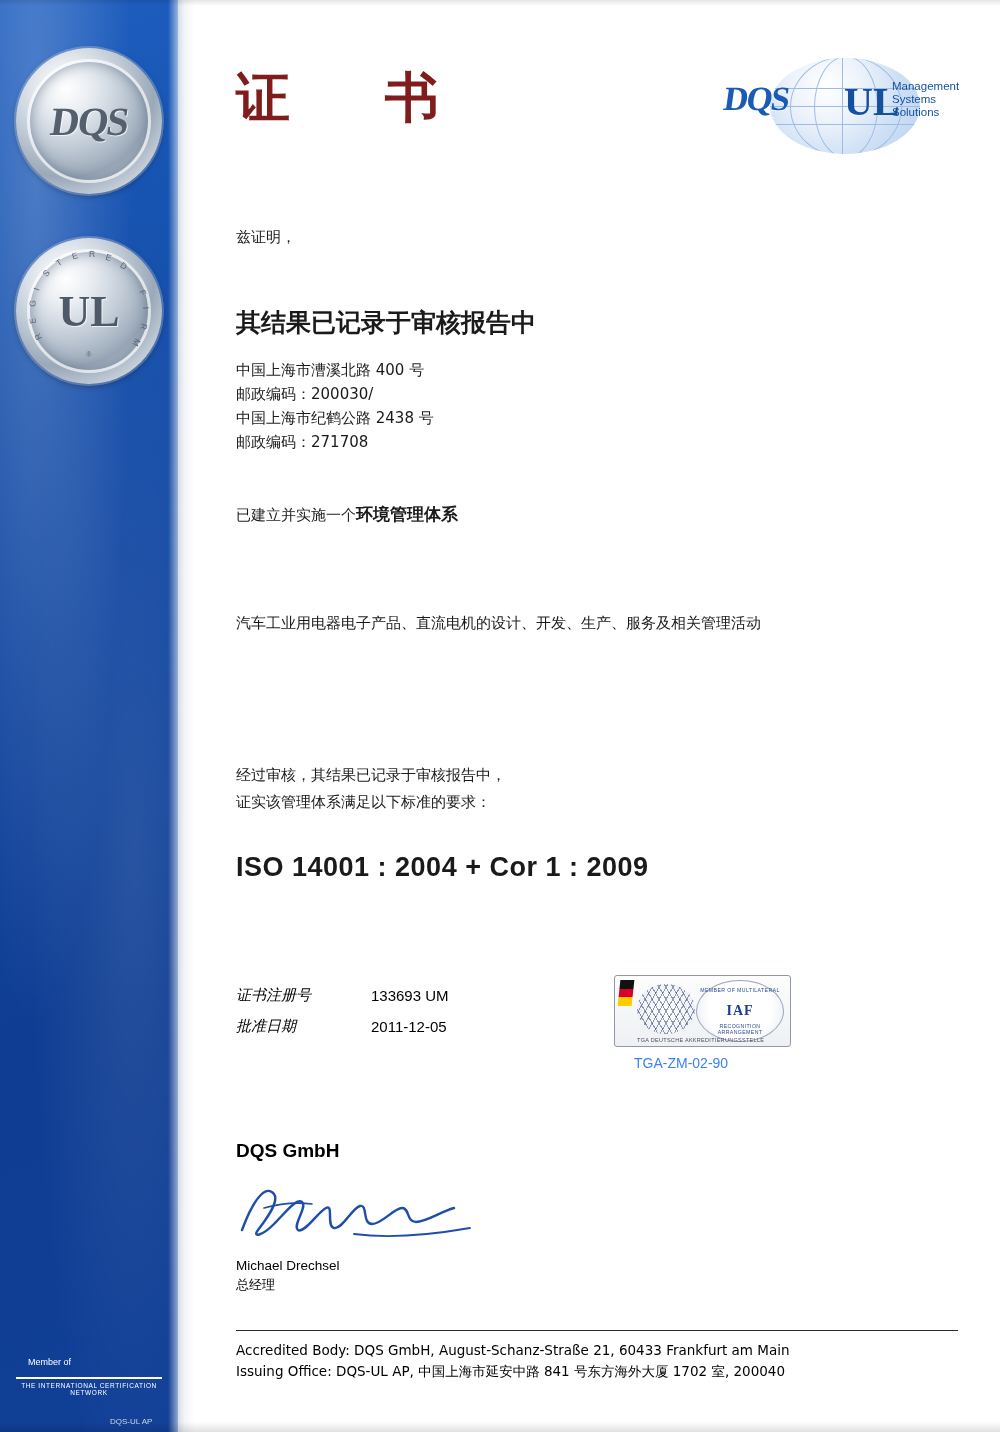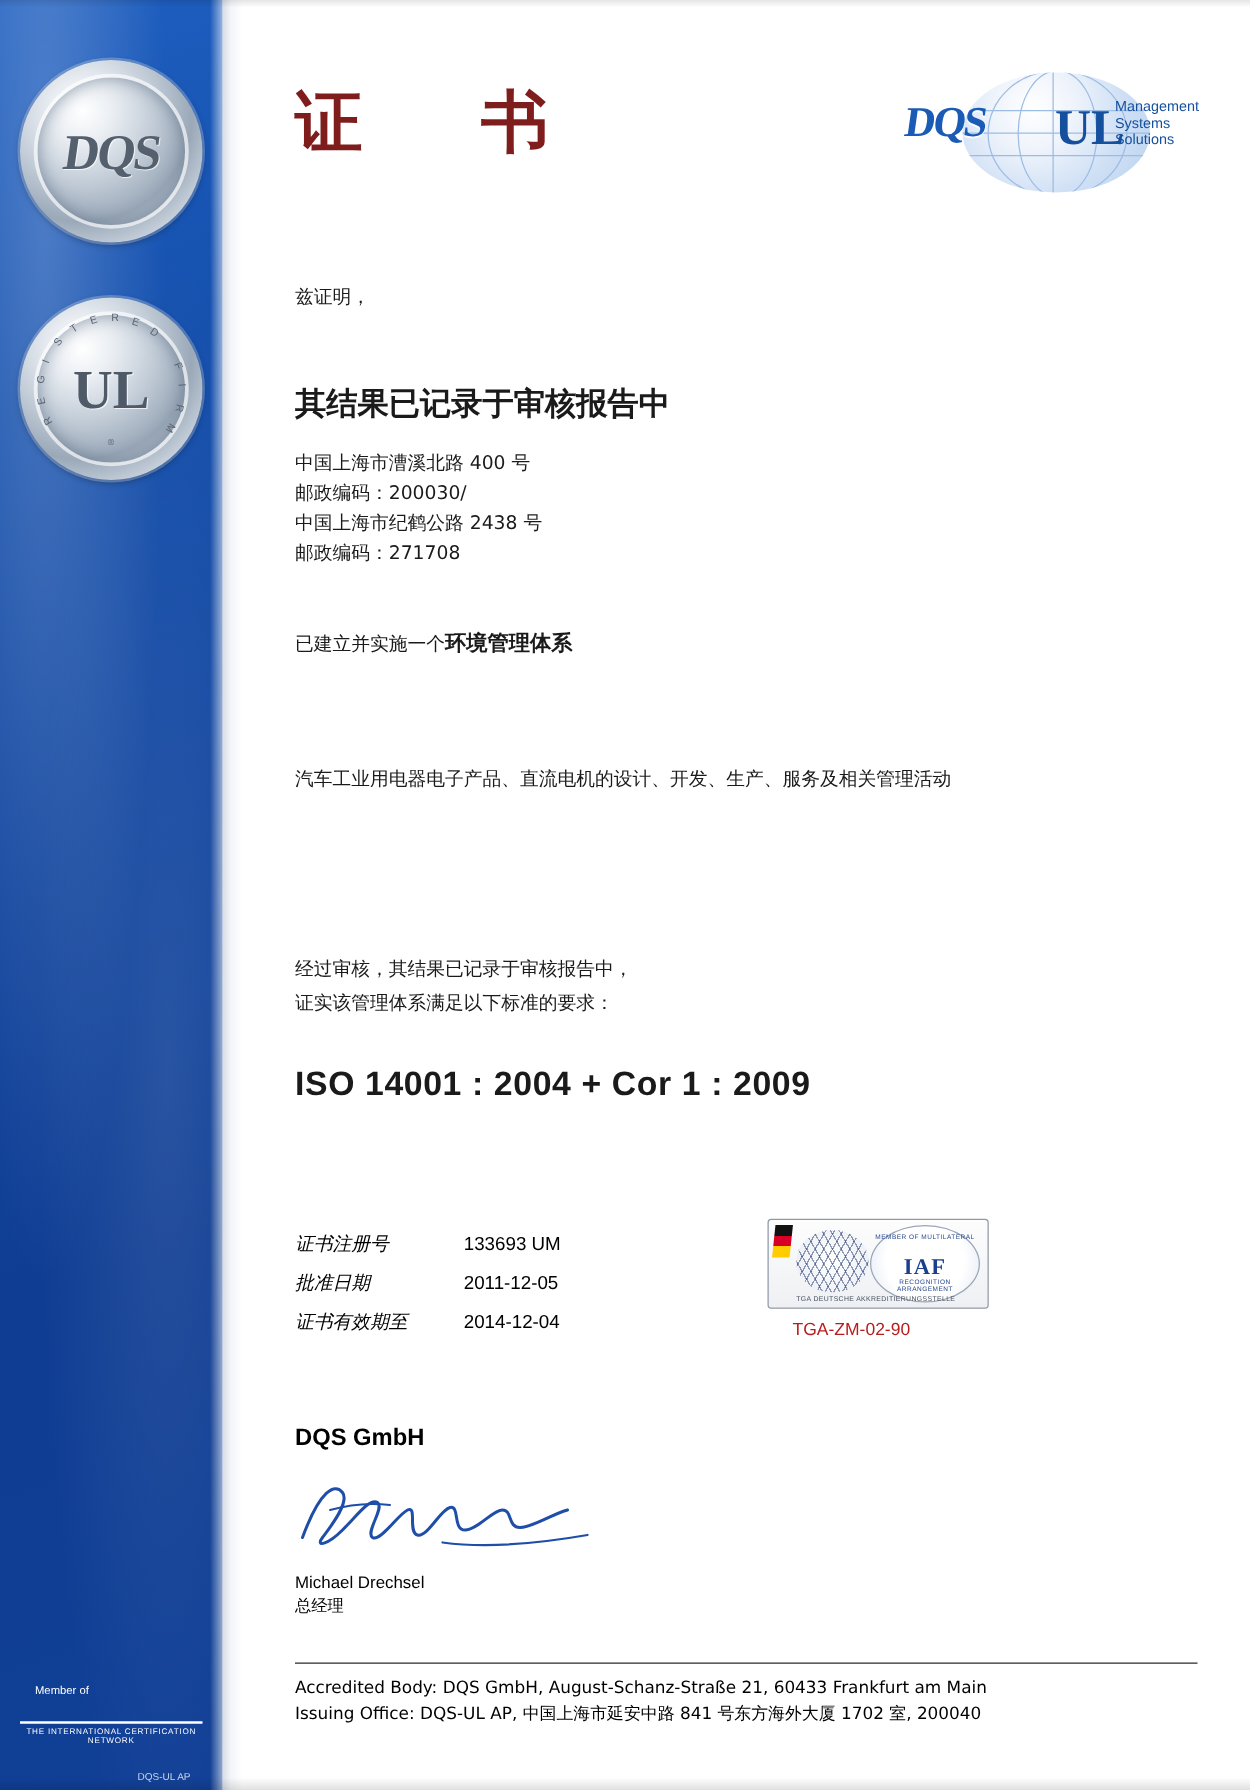--- a/index.html
+++ b/index.html
@@ -113,21 +113,21 @@
     position: absolute;
     left: 10px; bottom: 36px;
     width: 158px;
     color: #ffffff;
     text-align: center;
   }
   .iqnet-member {
     font-size: 9px;
     text-align: left;
     padding-left: 18px;
-    margin-bottom: 20px;
+    margin-bottom: 10px;
   }
   .iqnet-word {
     font-family: "Liberation Serif", serif;
     font-weight: bold;
     font-size: 38px;
     letter-spacing: -1px;
     line-height: 1;
   }
   .iqnet-word .oh {
     display: inline-block;
@@ -281,21 +281,21 @@
     background: radial-gradient(circle at 50% 45%, #ffffff 58%, #dfe6f1 100%);
     border: 1px solid #9aa6b8;
     color: #1a3f8f;
   }
   .tga-iaf .iaf-word {
     position: absolute;
     left: 0; right: 0; top: 22px;
     text-align: center;
     font-family: "Liberation Serif", serif;
     font-weight: bold;
-    font-size: 18px;
+    font-size: 14px;
     letter-spacing: 1px;
   }
   .tga-iaf .iaf-top, .tga-iaf .iaf-bot {
     position: absolute;
     left: 0; right: 0;
     text-align: center;
     font-size: 5.2px;
     letter-spacing: 0.4px;
     color: #2a4a93;
   }
@@ -313,21 +313,21 @@
     position: absolute;
     left: 22px; bottom: 3px;
     font-size: 5.5px;
     color: #47505f;
     letter-spacing: 0.3px;
   }
   .tga-code {
     position: absolute;
     left: 440px; top: 1055px;
     font-size: 14px;
-    color: #b91c1c;
+    color: #3b82f6;
   }
 
   
   .sig-company {
     position: absolute;
     left: 42px; top: 1140px;
     font-size: 19px;
     font-weight: bold;
   }
   .signature {
@@ -466,24 +466,20 @@
 
     <div class="reg cn">
       <div class="reg-row">
         <div class="reg-label">证书注册号</div>
         <div class="reg-value">133693 UM</div>
       </div>
       <div class="reg-row">
         <div class="reg-label">批准日期</div>
         <div class="reg-value">2011-12-05</div>
       </div>
-      <div class="reg-row">
-        <div class="reg-label">证书有效期至</div>
-        <div class="reg-value">2014-12-04</div>
-      </div>
     </div>
 
     <div class="tga">
       <div class="tga-flag"></div>
       <div class="tga-net"></div>
       <div class="tga-a">A</div>
       <div class="tga-iaf">
         <div class="iaf-top">MEMBER OF MULTILATERAL</div>
         <div class="iaf-word">IAF</div>
         <div class="iaf-bot">RECOGNITION ARRANGEMENT</div>

